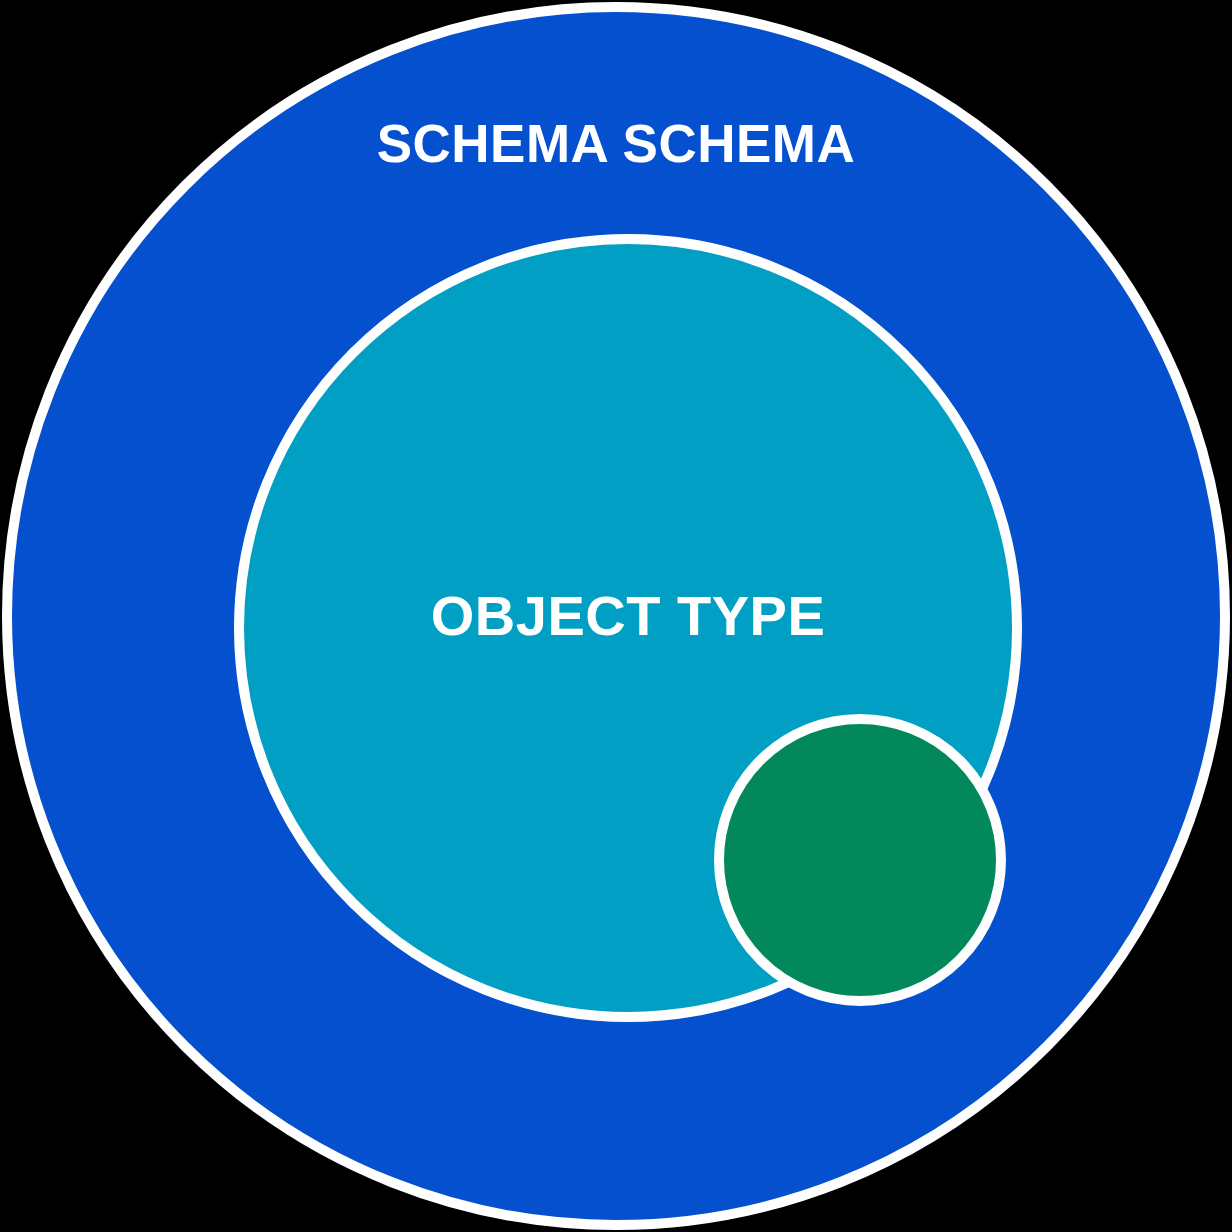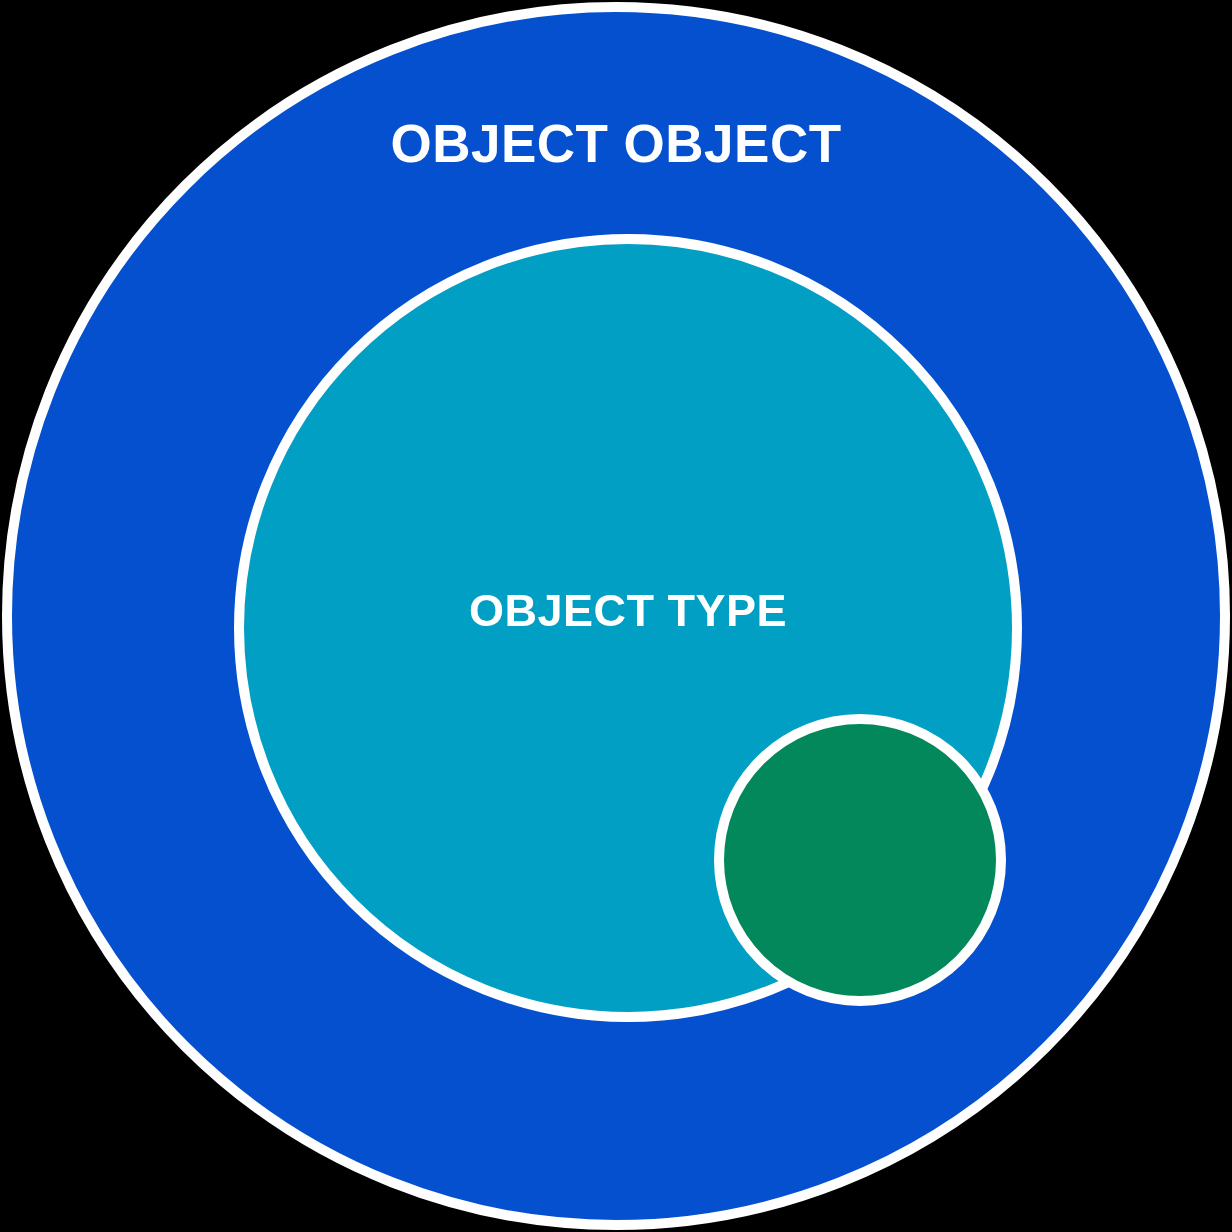--- a/index.html
+++ b/index.html
@@ -68,31 +68,31 @@
     user-select: none;
   }
 
   #label-object-schema {
     top: 105px;
     font-size: 53px;
   }
 
   #label-object-type {
     top: 344px;
-    font-size: 45px;
+    font-size: 56px;
   }
 </style>
 </head>
 <body>
 
 <div id="diagram-stage" style="background: rgb(0, 0, 0);">
 
   <div class="ring" id="ring-object-schema" style="background: rgb(4, 80, 206); border-color: rgb(255, 255, 255);">
 
-    <div class="ring-label" id="label-object-schema">OBJECT OBJECT</div>
+    <div class="ring-label" id="label-object-schema">SCHEMA SCHEMA</div>
 
     <div class="ring" id="ring-object-type" style="background: rgb(2, 159, 196); border-color: rgb(255, 255, 255);">
 
       <div class="ring-label" id="label-object-type">OBJECT TYPE</div>
 
       <div class="ring" id="ring-object" style="background: rgb(3, 136, 91); border-color: rgb(255, 255, 255);">
 
         
 
       </div>

